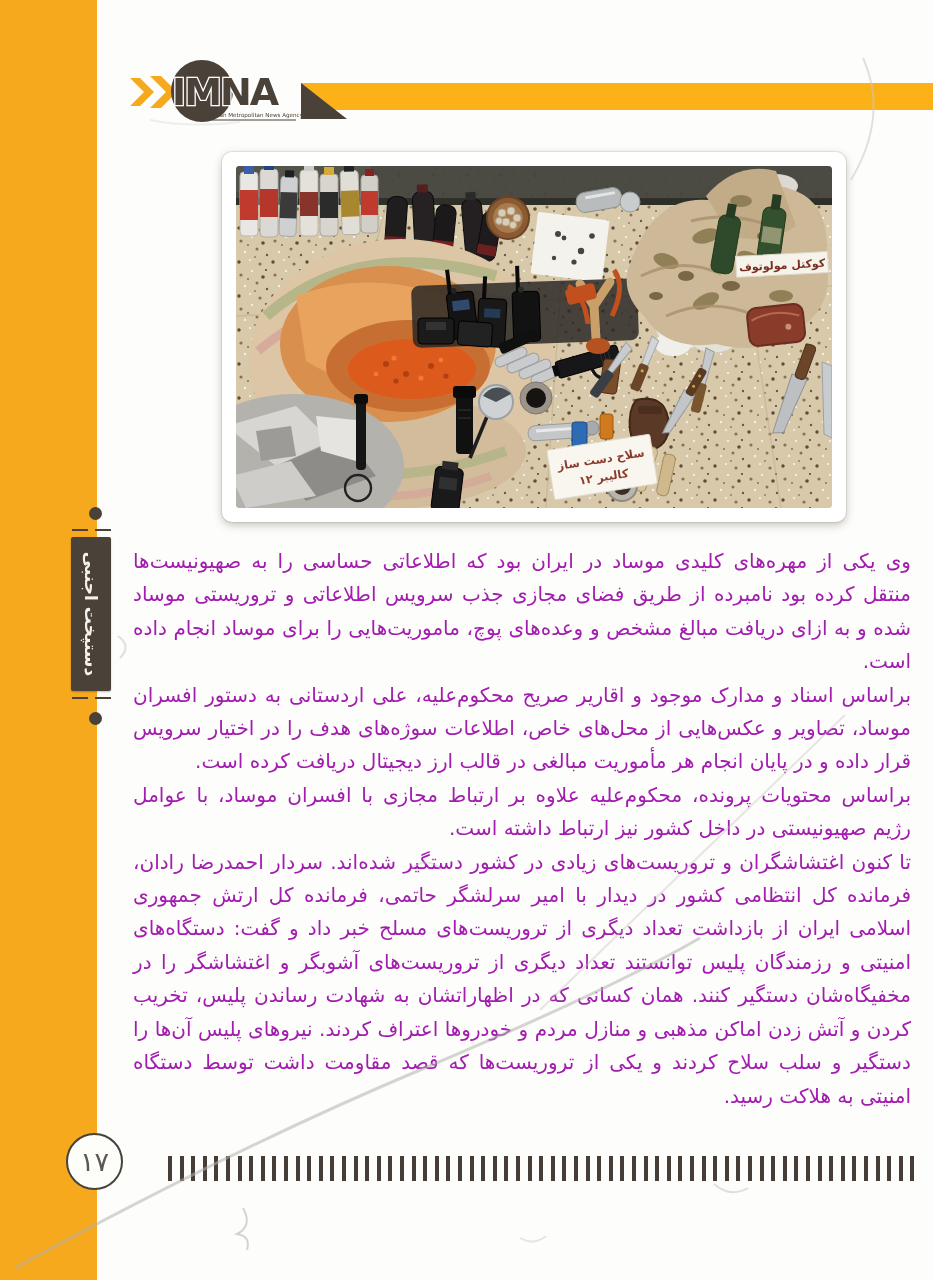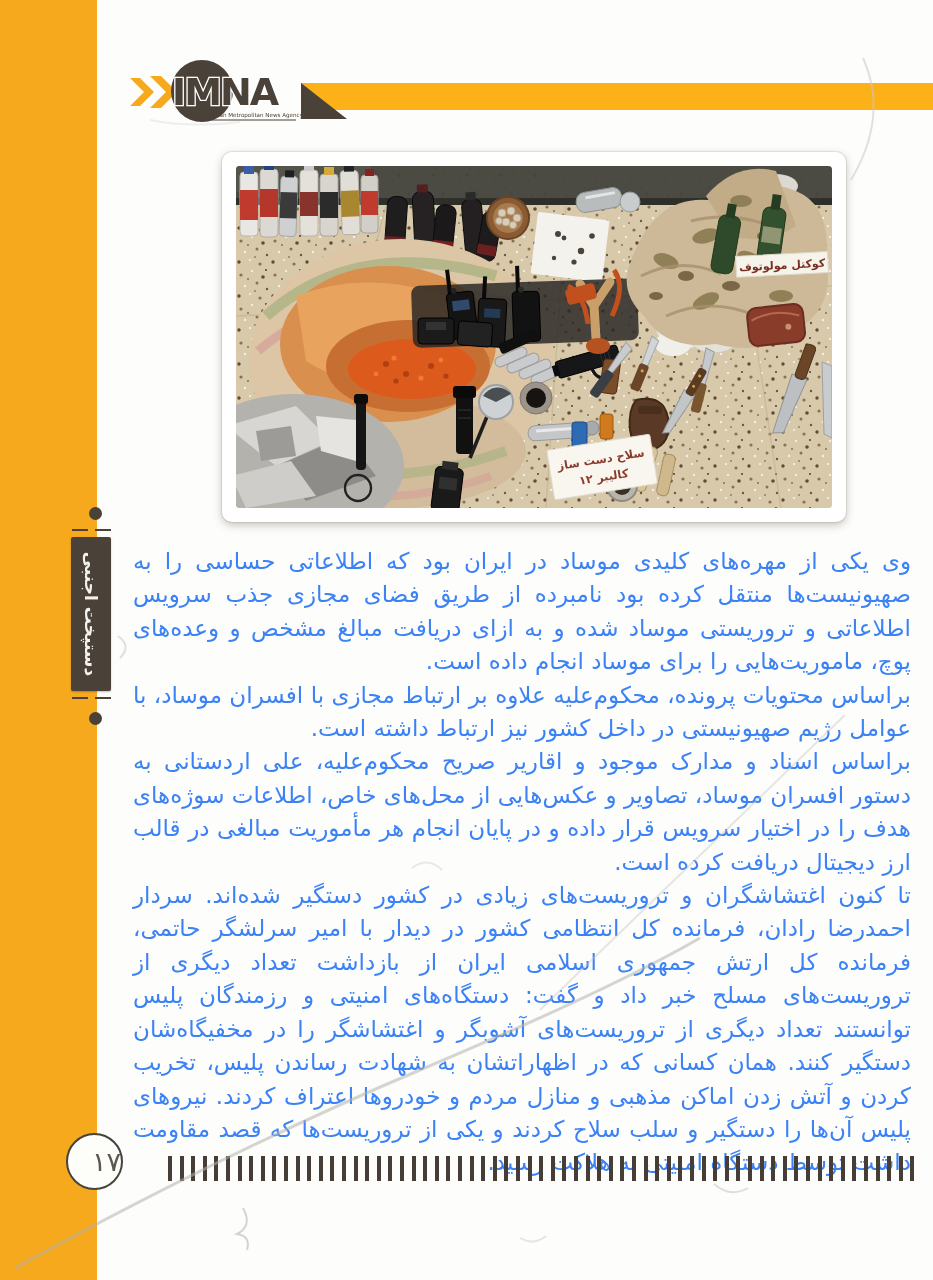--- a/index.html
+++ b/index.html
@@ -34,28 +34,28 @@
     box-shadow:0 3px 9px rgba(90,80,60,.35), 0 0 0 1px #eceae5;
   }
   .photo-inner{
     position:absolute;left:14px;top:14px;width:596px;height:342px;
     border-radius:4px;overflow:hidden;background:#d9c9ab;
   }
   
   .article{
     position:absolute;left:133px;top:545px;width:778px;
     direction:rtl;text-align:justify;
-    color:#3b82f6;font-size:23px;line-height:33.4px;
+    color:#a21caf;font-size:20px;line-height:33.4px;
   }
   .article p{margin:0;padding:0;}
   
   .page-circle{
     position:absolute;left:66px;top:1133px;width:57px;height:57px;border-radius:50%;
     background:#fdfdfa;border:2.5px solid #46423c;box-sizing:border-box;
-    display:flex;align-items:center;justify-content:flex-end;
+    display:flex;align-items:center;justify-content:center;
     color:#5c5751;font-size:27px;
   }
   .barcode{
     position:absolute;left:168px;top:1156px;width:749px;height:25px;
     background:repeating-linear-gradient(90deg,#473d37 0px,#473d37 4px,transparent 4px,transparent 11.6px);
   }
   .artifacts{position:absolute;left:0;top:0;pointer-events:none;}
 </style>
 </head>
 <body>
@@ -460,22 +460,22 @@
         <rect x="314" y="276" width="104" height="50" rx="2" fill="#f8f6ef" stroke="#e0ddd2"></rect>
         <text x="366" y="297" text-anchor="middle" font-size="11.5" fill="#8a3c2e" font-weight="bold" style="font-family:'DejaVu Sans',sans-serif" direction="rtl">سلاح دست ساز</text>
         <text x="366" y="315" text-anchor="middle" font-size="11.5" fill="#8a3c2e" font-weight="bold" style="font-family:'DejaVu Sans',sans-serif" direction="rtl">کالیبر ۱۲</text>
       </g>
     </svg>
   </div>
 </div>
 
 <div class="article">
   <p>وی یکی از مهره‌های کلیدی موساد در ایران بود که اطلاعاتی حساسی را به صهیونیست‌ها منتقل کرده بود نامبرده از طریق فضای مجازی جذب سرویس اطلاعاتی و تروریستی موساد شده و به ازای دریافت مبالغ مشخص و وعده‌های پوچ، ماموریت‌هایی را برای موساد انجام داده است.</p>
+  <p>براساس اسناد و مدارک موجود و اقاریر صریح محکوم‌علیه، علی اردستانی به دستور افسران موساد، تصاویر و عکس‌هایی از محل‌های خاص، اطلاعات سوژه‌های هدف را در اختیار سرویس قرار داده و در پایان انجام هر مأموریت مبالغی در قالب ارز دیجیتال دریافت کرده است.</p>
   <p>براساس محتویات پرونده، محکوم‌علیه علاوه بر ارتباط مجازی با افسران موساد، با عوامل رژیم صهیونیستی در داخل کشور نیز ارتباط داشته است.</p>
-  <p>براساس اسناد و مدارک موجود و اقاریر صریح محکوم‌علیه، علی اردستانی به دستور افسران موساد، تصاویر و عکس‌هایی از محل‌های خاص، اطلاعات سوژه‌های هدف را در اختیار سرویس قرار داده و در پایان انجام هر مأموریت مبالغی در قالب ارز دیجیتال دریافت کرده است.</p>
   <p>تا کنون اغتشاشگران و تروریست‌های زیادی در کشور دستگیر شده‌اند. سردار احمدرضا رادان، فرمانده کل انتظامی کشور در دیدار با امیر سرلشگر حاتمی، فرمانده کل ارتش جمهوری اسلامی ایران از بازداشت تعداد دیگری از تروریست‌های مسلح خبر داد و گفت: دستگاه‌های امنیتی و رزمندگان پلیس توانستند تعداد دیگری از تروریست‌های آشوبگر و اغتشاشگر را در مخفیگاه‌شان دستگیر کنند. همان کسانی که در اظهاراتشان به شهادت رساندن پلیس، تخریب کردن و آتش زدن اماکن مذهبی و منازل مردم و خودروها اعتراف کردند. نیروهای پلیس آن‌ها را دستگیر و سلب سلاح کردند و یکی از تروریست‌ها که قصد مقاومت داشت توسط دستگاه امنیتی به هلاکت رسید.</p>
 </div>
 
 <div class="page-circle">
   <span>۱۷</span>
 </div>
 <div class="barcode"></div>
 
 <svg class="artifacts" width="933" height="1280" viewBox="0 0 933 1280">
   <path d="M 15 1268 Q 230 1150 420 1070 T 700 938" stroke="#b3b2af" stroke-width="3" fill="none" opacity=".55"></path>

